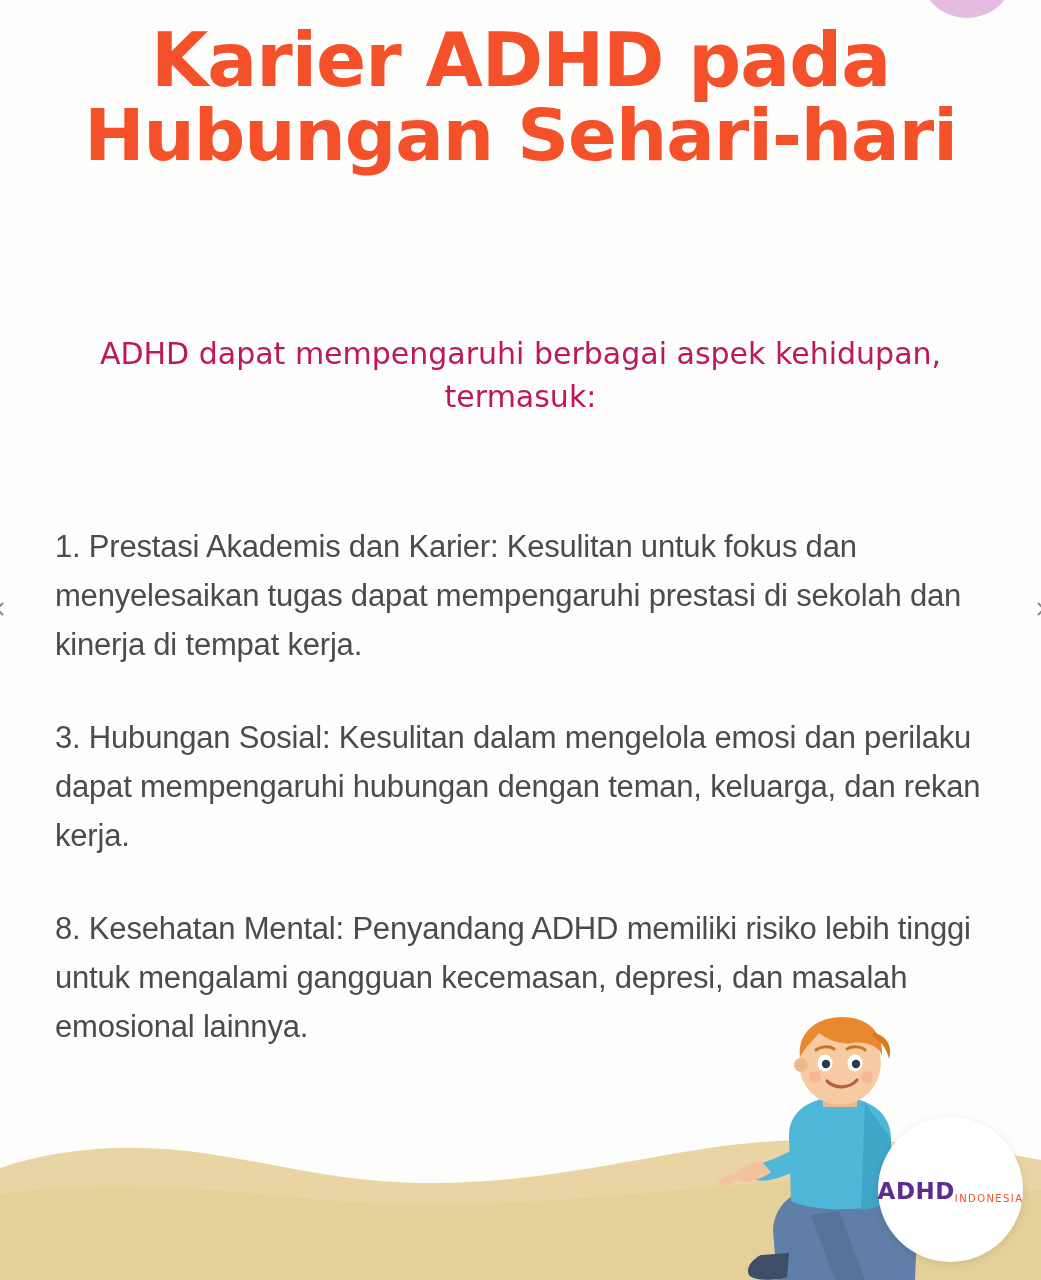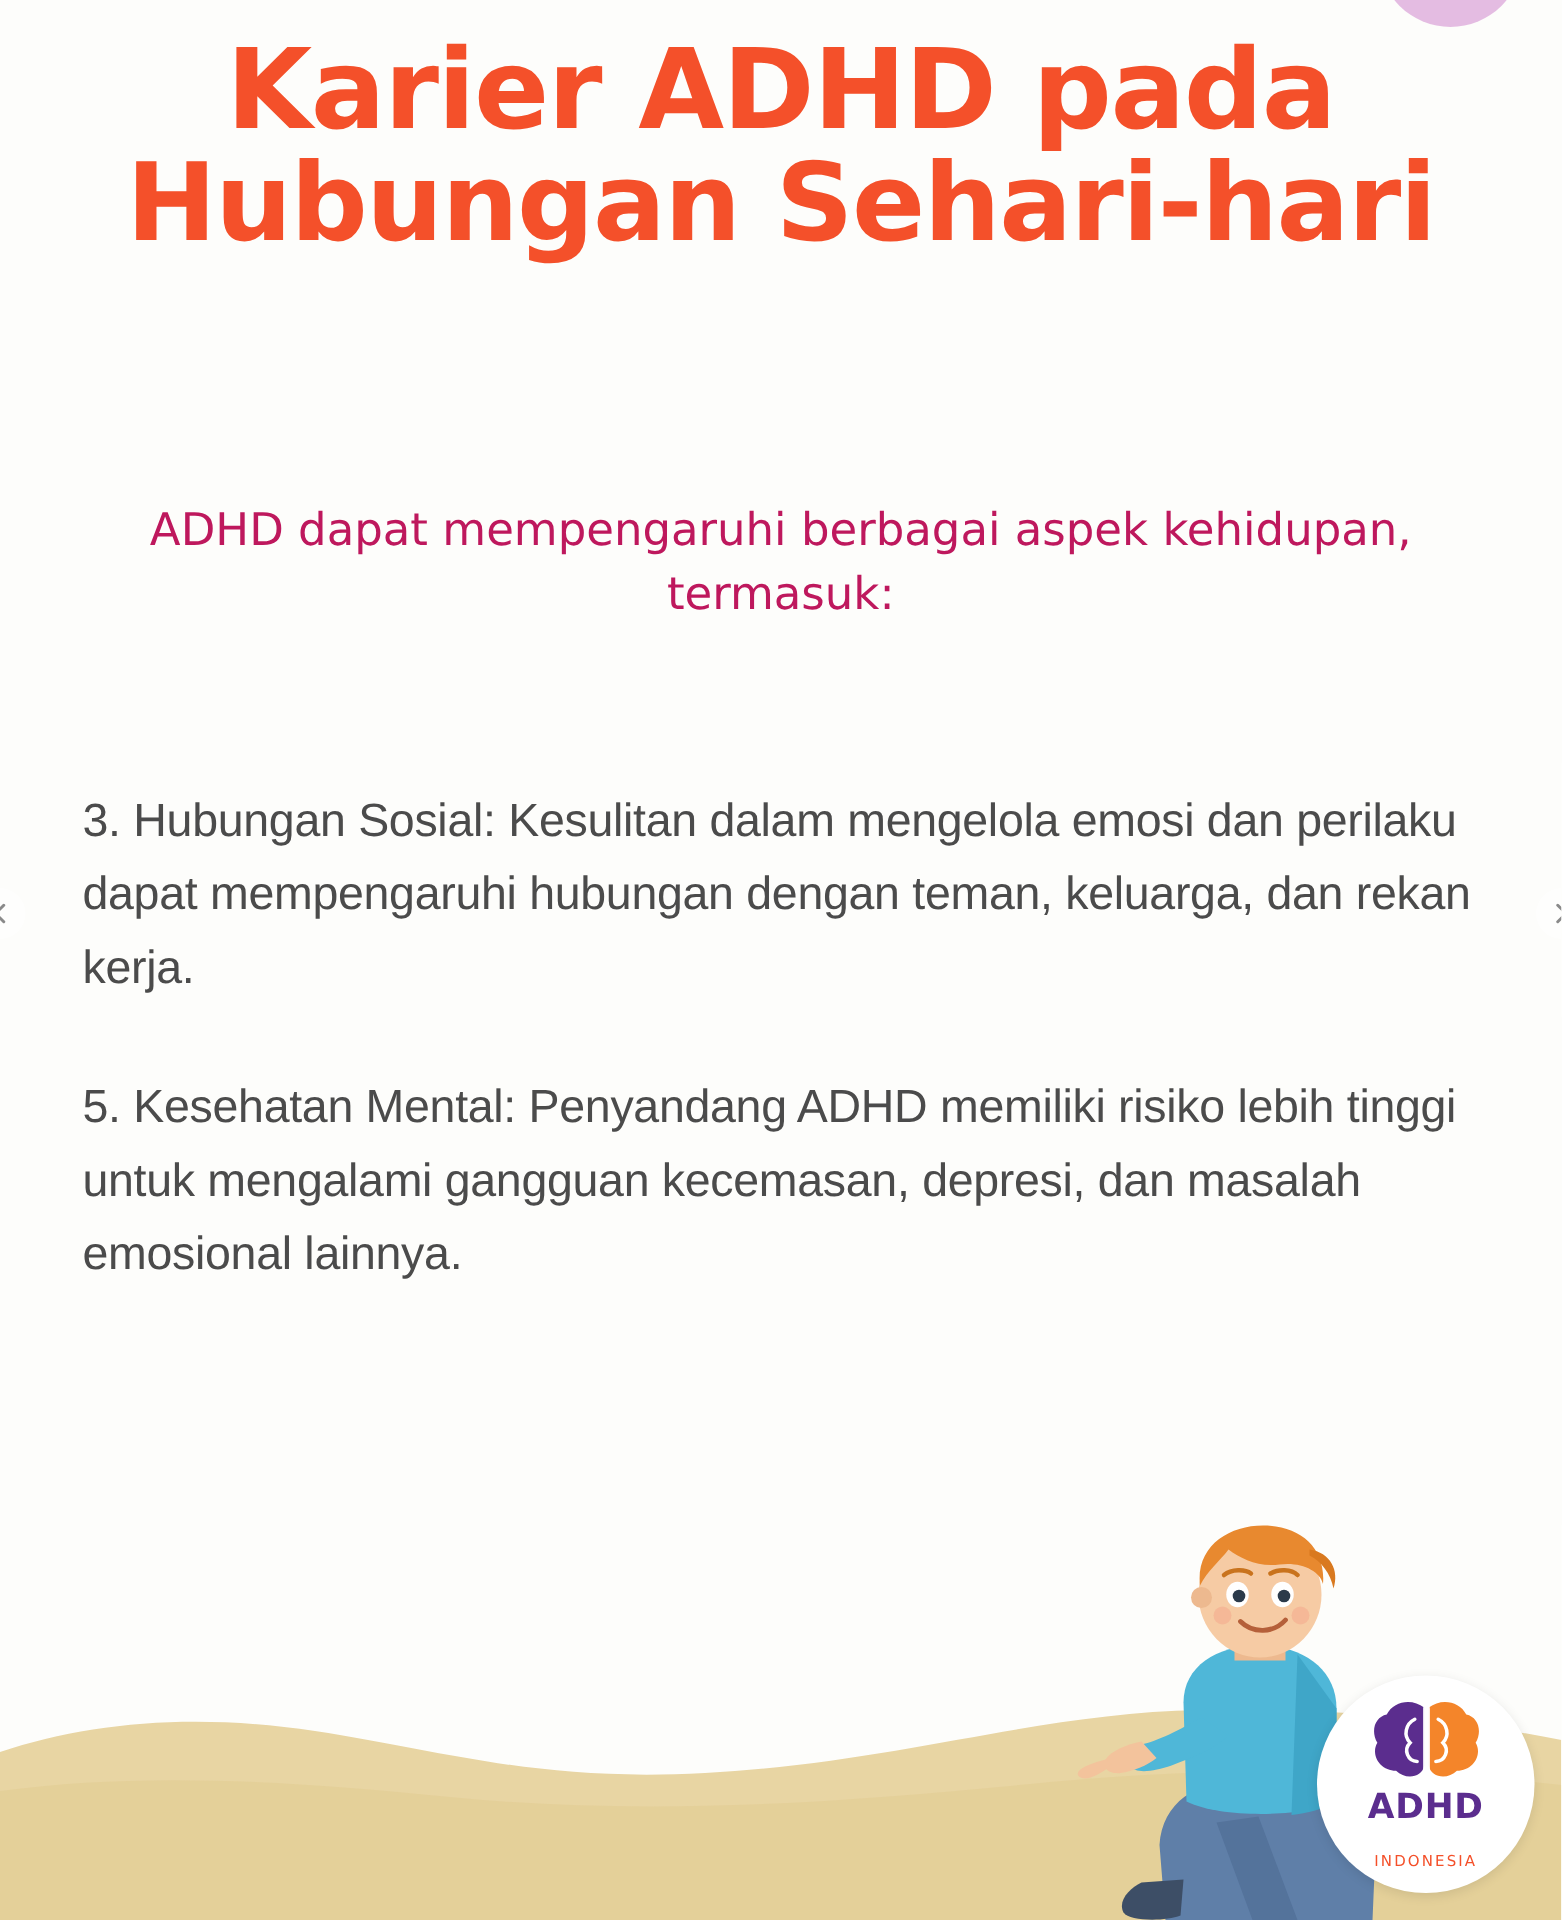--- a/index.html
+++ b/index.html
@@ -128,21 +128,21 @@
   .logo-badge {
     position: absolute;
     right: 18px;
     bottom: 18px;
     width: 145px;
     height: 145px;
     border-radius: 50%;
     background: #ffffff;
     box-shadow: 0 2px 8px rgba(0,0,0,0.10);
     display: flex;
-    flex-direction: column;
+    flex-direction: row;
     align-items: center;
     justify-content: center;
   }
   .logo-brain { width: 78px; height: 58px; }
   .logo-brain svg { display: block; width: 100%; height: 100%; }
   .logo-main {
     font-family: "DejaVu Sans", sans-serif;
     font-weight: bold;
     font-size: 23px;
     color: #5b2d8e;
@@ -182,22 +182,23 @@
   </div>
 
   <div class="title-wrap">
     <div class="title-line">Karier ADHD pada</div>
     <div class="title-line second">Hubungan Sehari-hari</div>
   </div>
 
   <div class="subtitle">ADHD dapat mempengaruhi berbagai aspek kehidupan, termasuk:</div>
 
   <div class="body-wrap">
+    <p class="para">1. Prestasi Akademis dan Karier: Kesulitan untuk fokus dan menyelesaikan tugas dapat mempengaruhi prestasi di sekolah dan kinerja di tempat kerja.</p>
     <p class="para">3. Hubungan Sosial: Kesulitan dalam mengelola emosi dan perilaku dapat mempengaruhi hubungan dengan teman, keluarga, dan rekan kerja.</p>
-    <p class="para">5. Kesehatan Mental: Penyandang ADHD memiliki risiko lebih tinggi untuk mengalami gangguan kecemasan, depresi, dan masalah emosional lainnya.</p>
+    <p class="para">8. Kesehatan Mental: Penyandang ADHD memiliki risiko lebih tinggi untuk mengalami gangguan kecemasan, depresi, dan masalah emosional lainnya.</p>
   </div>
 
   <div class="sand">
     <svg viewBox="0 0 1041 190" preserveAspectRatio="none" aria-hidden="true">
       <path d="M0,78 C60,58 130,52 210,64 C300,78 360,98 470,92 C600,85 690,52 800,50 C900,48 980,58 1041,70 L1041,190 L0,190 Z" fill="#e8d5a3"></path>
       <path d="M0,104 C90,92 180,96 300,108 C430,121 560,112 700,98 C830,86 950,90 1041,100 L1041,190 L0,190 Z" fill="#e3ce95" opacity="0.75"></path>
     </svg>
   </div>
 
   <div class="boy">

